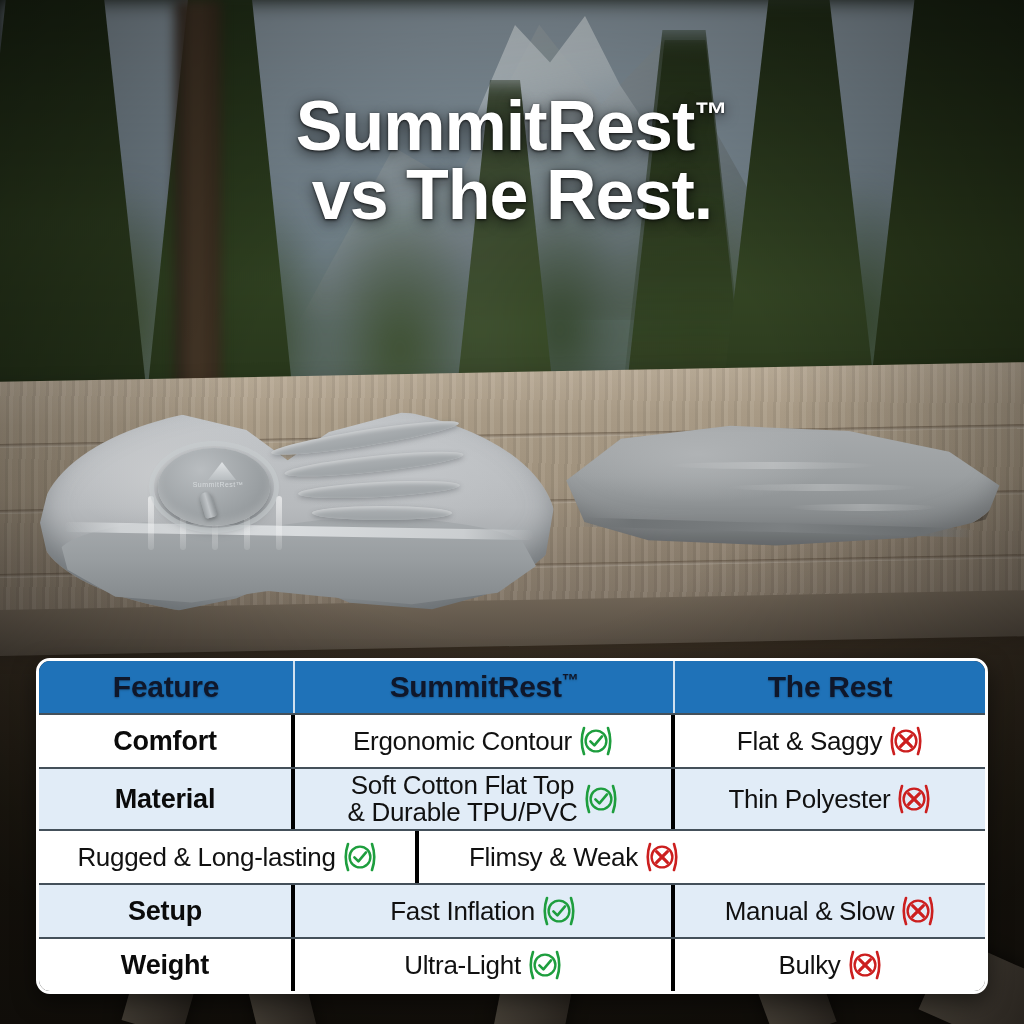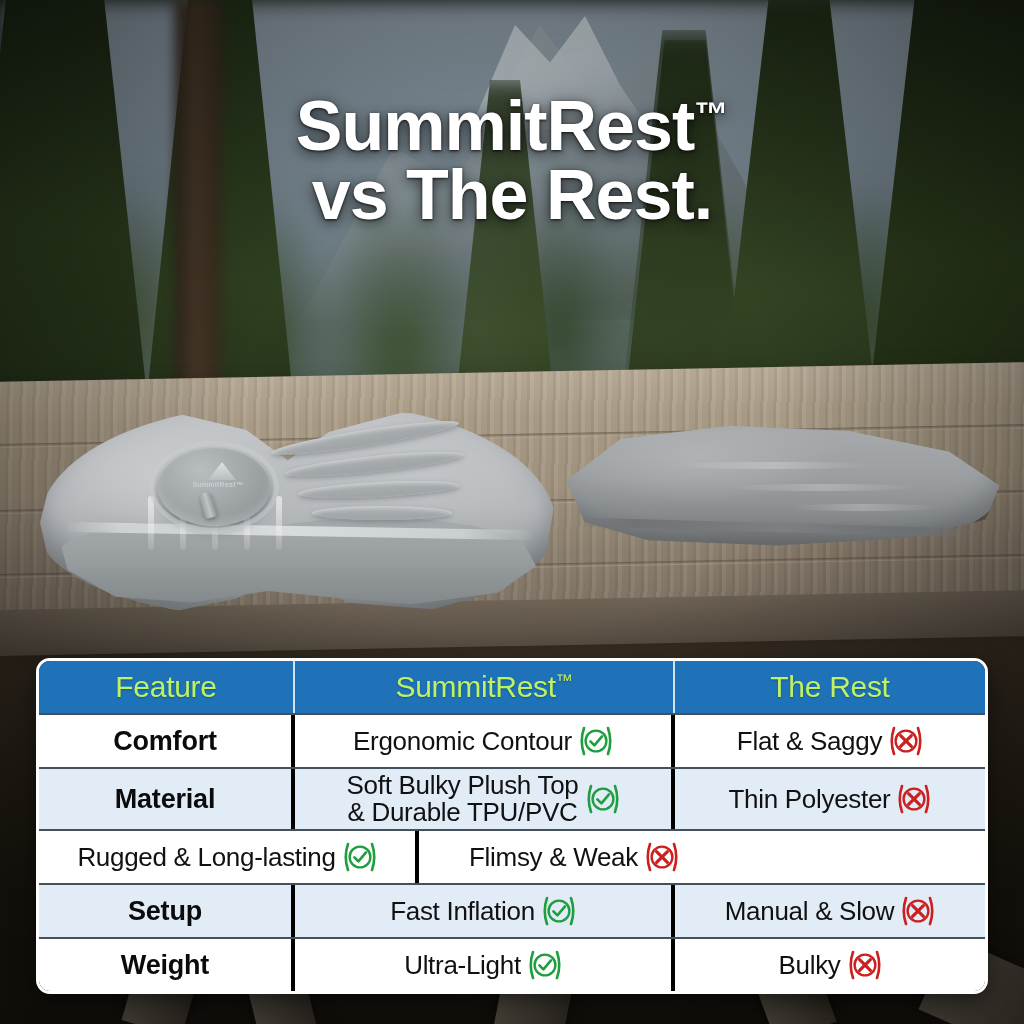--- a/index.html
+++ b/index.html
@@ -240,21 +240,21 @@
   }
   .ct-cell:last-child { border-right:none; }
   .c-feature { width:256px; }
   .c-summit  { width:380px; }
   .c-rest    { width:310px; }
 
   .ct-head { background:#1f72b8; height:52px; }
   .ct-head .ct-cell { border-right:2px solid #cfe0ef; }
   .ct-head .ct-cell:last-child { border-right:none; }
   .ct-head .txt {
-    color:#bef264; font-weight:normal; font-size:30px; letter-spacing:-.3px;
+    color:#0f172a; font-weight:bold; font-size:30px; letter-spacing:-.3px;
     text-shadow:0 1px 2px rgba(0,0,0,.25);
   }
   .ct-head .tm-s { font-size:17px; vertical-align:super; }
 
   .ct-body-row { height:54px; border-top:2px solid #44505a; }
   .ct-body-row.alt { background:#e1ecf7; }
   .ct-body-row.norm { background:#ffffff; }
   .ct-body-row.tall { height:62px; }
 
   .lbl-feature { font-weight:bold; font-size:27px; color:#0b0b0b; letter-spacing:-.2px; }
@@ -381,21 +381,21 @@
     </div>
   </div>
 
   <div class="ct-row ct-body-row alt tall">
     <div class="ct-cell c-feature">
       <span class="lbl-feature">Material</span>
     </div>
     <div class="ct-cell c-summit">
       <span class="valwrap">
         <span class="val">
-          <span class="sub">Soft Bulky Plush Top</span>
+          <span class="sub">Soft Cotton Flat Top</span>
           <span class="sub">&amp; Durable TPU/PVC</span>
         </span>
         <span class="mark">
           <svg viewBox="0 0 34 34">
               <path d="M5 4 Q0.5 17 5 30" fill="none" stroke="#1e9e3e" stroke-width="2.6" stroke-linecap="round"></path>
               <path d="M29 4 Q33.5 17 29 30" fill="none" stroke="#1e9e3e" stroke-width="2.6" stroke-linecap="round"></path>
               <circle cx="17" cy="17" r="10.4" fill="none" stroke="#1e9e3e" stroke-width="2.4"></circle>
               <path d="M11.4 17.4 L15.4 21.4 L23 12.4" fill="none" stroke="#1e9e3e" stroke-width="2.6" stroke-linecap="round" stroke-linejoin="round"></path>
             </svg>
         </span>

